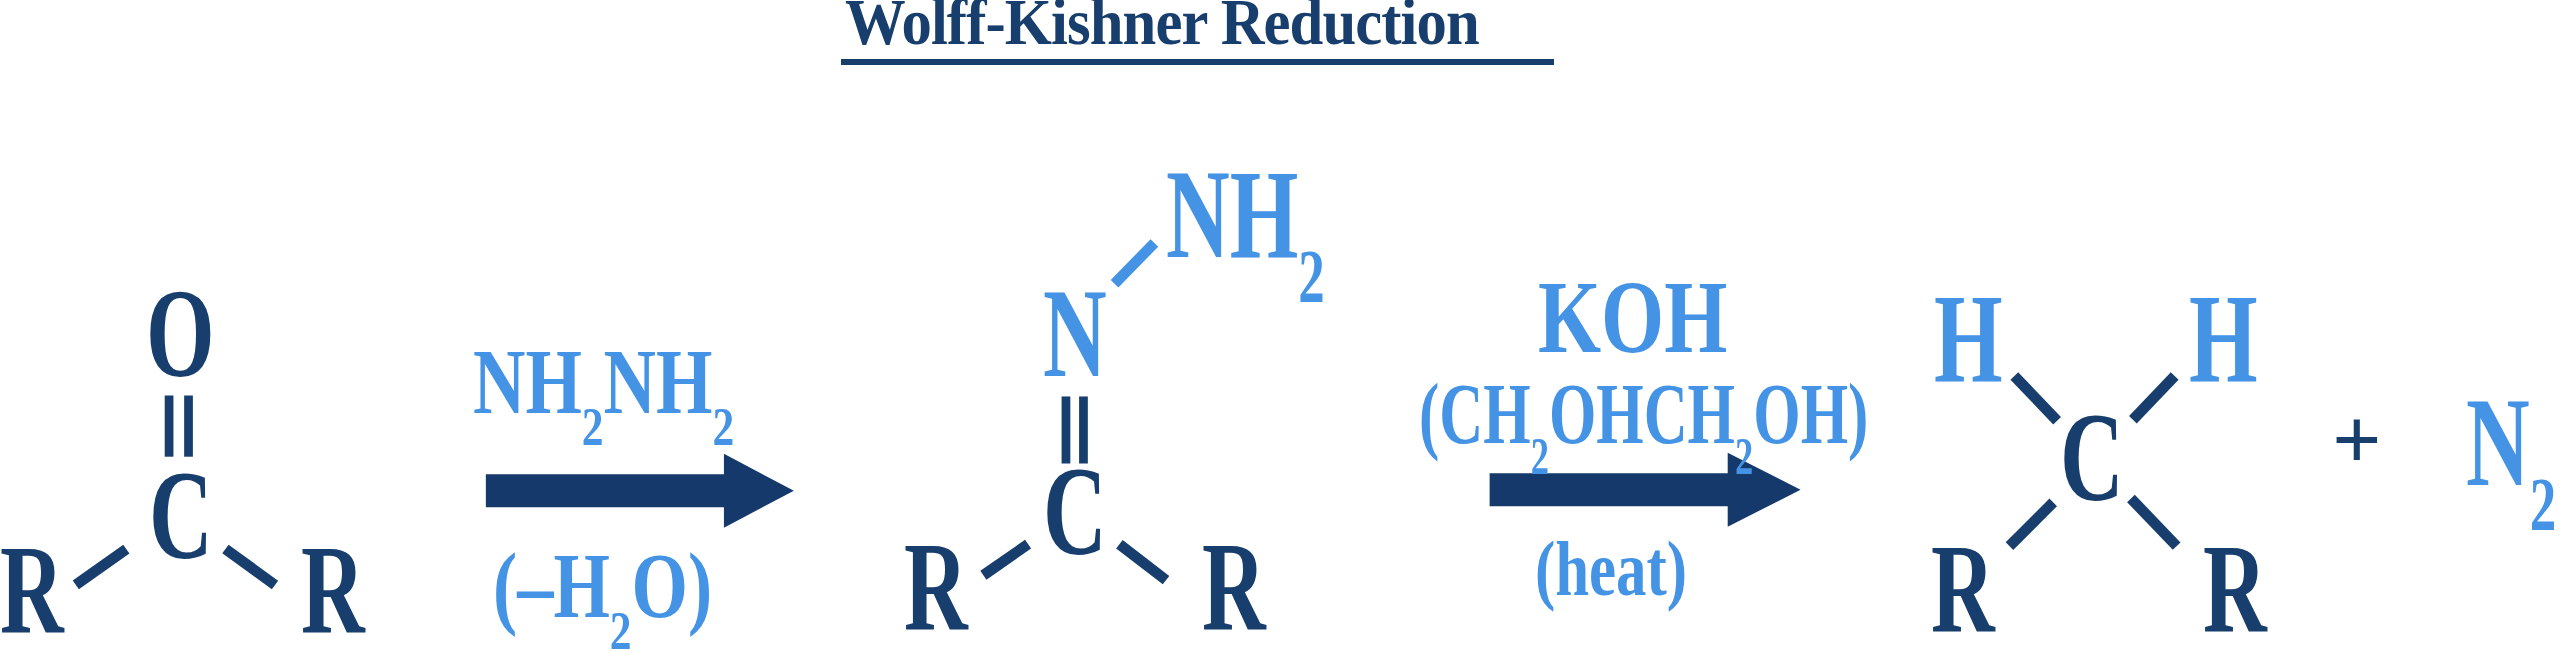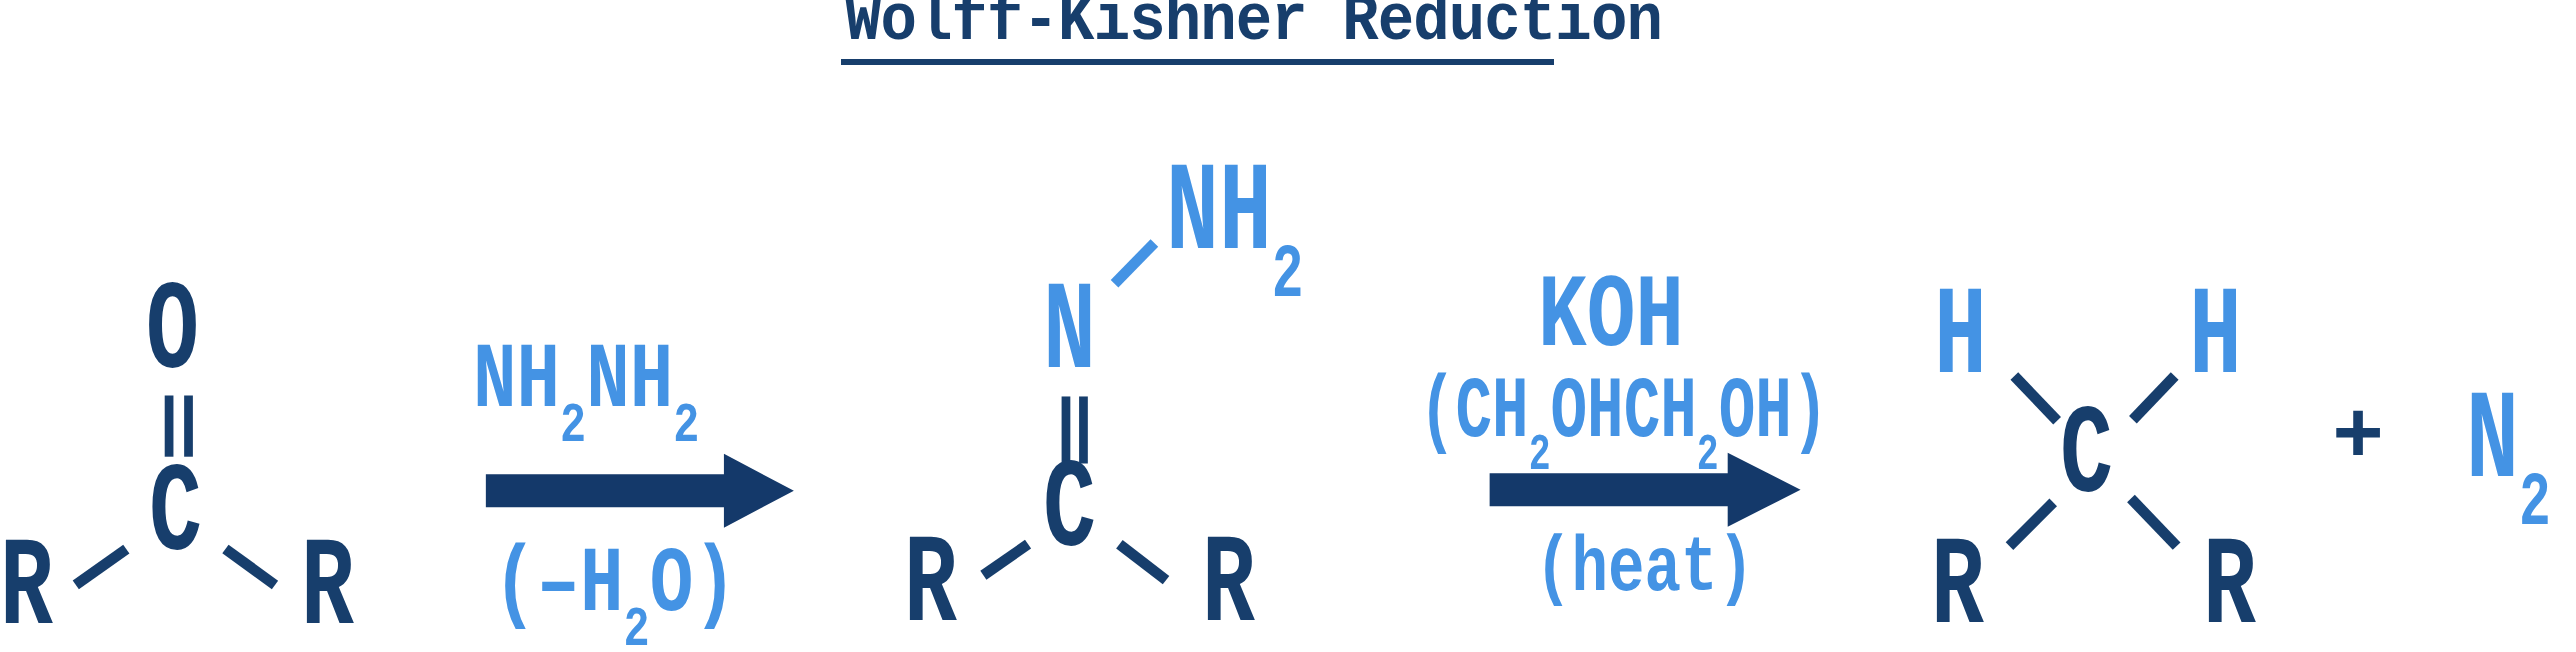--- a/index.html
+++ b/index.html
@@ -2,21 +2,21 @@
 <html><head>
 <meta charset="utf-8">
 <style>
   html, body { margin: 0; padding: 0; background: #ffffff; }
   #canvas {
     position: relative;
     width: 2576px;
     height: 653px;
     background: #ffffff;
     overflow: hidden;
-    font-family: Liberation Mono, monospace;
+    font-family: Liberation Serif, serif;
   }
   .navy { color: #173E6C; }
   .blue { color: #4493E4; }
 
   .title {
     position: absolute;
     left: 845px; top: -10.7px;
     font-size: 66px;
     font-weight: 700;
     line-height: 1;

